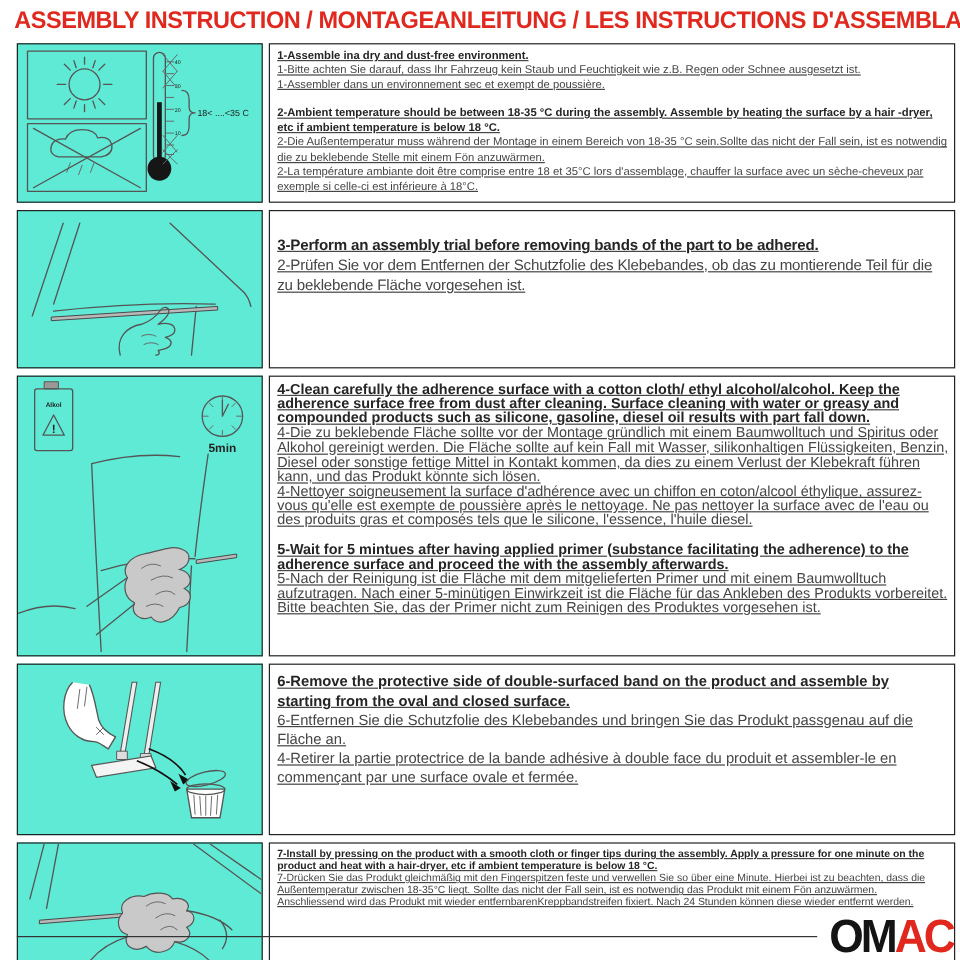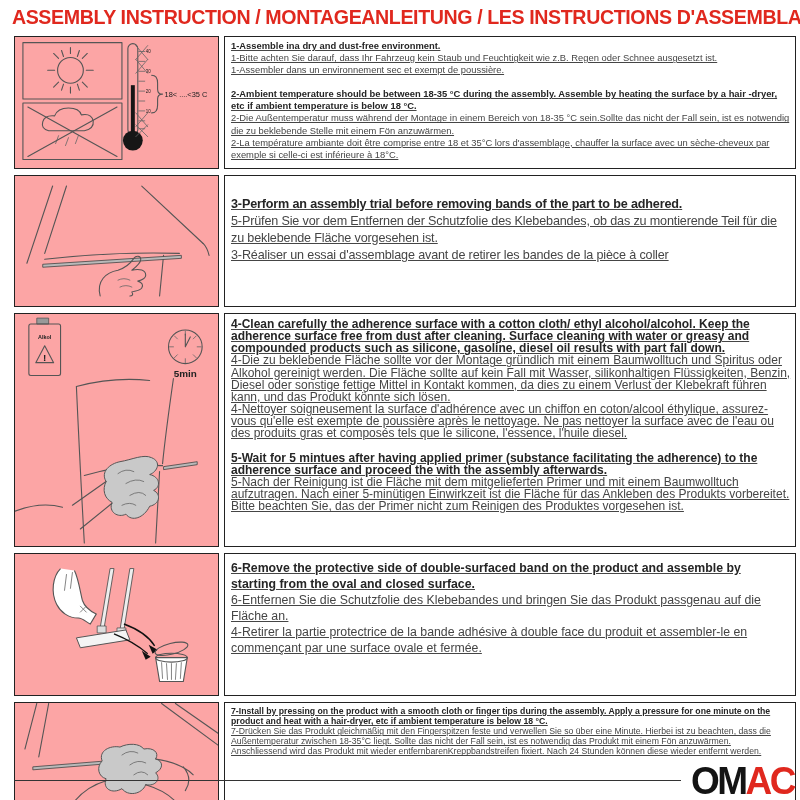--- a/index.html
+++ b/index.html
@@ -1,21 +1,21 @@
 <!DOCTYPE html>
 <html><head>
 <meta charset="utf-8">
 <style>
   html,body{margin:0;padding:0;background:#fff;}
   body{width:800px;height:800px;font-family:"Liberation Sans",sans-serif;color:#454545;overflow:hidden;}
   .page{width:800px;height:800px;position:relative;}
   .title{margin:6px 4px 7px 4px;text-align:center;font-weight:bold;font-size:20px;letter-spacing:-0.4px;transform:scaleX(0.98);white-space:nowrap;}
   .rows{padding-left:14px;padding-right:4px;}
   .row{display:flex;gap:5px;margin-bottom:6px;}
-  .illus{width:205px;flex:0 0 205px;border:1.5px solid #222;background:#fca5a5;box-sizing:border-box;overflow:hidden;}
+  .illus{width:205px;flex:0 0 205px;border:1.5px solid #222;background:#5eead4;box-sizing:border-box;overflow:hidden;}
   .txt{flex:1;border:1.5px solid #222;background:#fff;box-sizing:border-box;padding:3px 4px 2px 6px;overflow:hidden;text-decoration:underline;}
   .txt p{margin:0;}
   .txt .b{font-weight:bold;color:#252525;}
   .sp{height:12px;}
   .r1 .txt{font-size:9.4px;line-height:12.1px;}
   .r1{height:133px;}
   .r2{height:132px;}
   .r2 .txt{font-size:12.6px;line-height:17px;padding-top:20px;letter-spacing:-0.15px;}
   .r3{height:234px;}
   .r3 .txt{font-size:12px;line-height:12.15px;padding-top:4px;}
@@ -96,22 +96,21 @@
           <path class="ln" d="M190,58 Q194,62 196,70"></path>
           <path class="ln" d="M30,74 Q100,66 166,68"></path>
           <path class="ln" d="M150,70 L146,111"></path>
           <polygon class="strip" points="28,79 168,70 168,73 28,82"></polygon>
           <path class="ln" d="M86,111 C82,96 92,87 104,85 C110,83 116,79 120,73 C122,70 127,70 127,74 C127,78 122,82 118,85 C126,83 132,85 132,90 C132,93 128,95 124,96 C128,97 130,100 128,103 C126,106 121,106 118,107 C120,110 118,111 116,111" fill="#fff" stroke="#555" stroke-width="1.1"></path>
           <path class="lnthin" d="M104,95 Q110,92 116,95 M106,102 Q112,99 118,102"></path>
         </svg>
       </div>
       <div class="txt">
         <p class="b">3-Perform an assembly trial before removing bands of the part to be adhered.</p>
-        <p>5-Prüfen Sie vor dem Entfernen der Schutzfolie des Klebebandes, ob das zu montierende Teil für die zu beklebende Fläche vorgesehen ist.</p>
-        <p>3-Réaliser un essai d'assemblage avant de retirer les bandes de la pièce à coller</p>
+        <p>2-Prüfen Sie vor dem Entfernen der Schutzfolie des Klebebandes, ob das zu montierende Teil für die zu beklebende Fläche vorgesehen ist.</p>
       </div>
     </div>
 
     <div class="row r3">
       <div class="illus">
         <svg viewBox="0 0 205 232" width="100%" height="100%">
           <g>
             <rect x="22" y="3" width="12" height="6" fill="#999" stroke="#555" stroke-width="0.8"></rect>
             <rect x="14" y="9" width="32" height="52" rx="2" class="ln"></rect>
             <text class="svgtxt" x="30" y="24" font-size="5.5" font-weight="bold" text-anchor="middle">Alkol</text>

